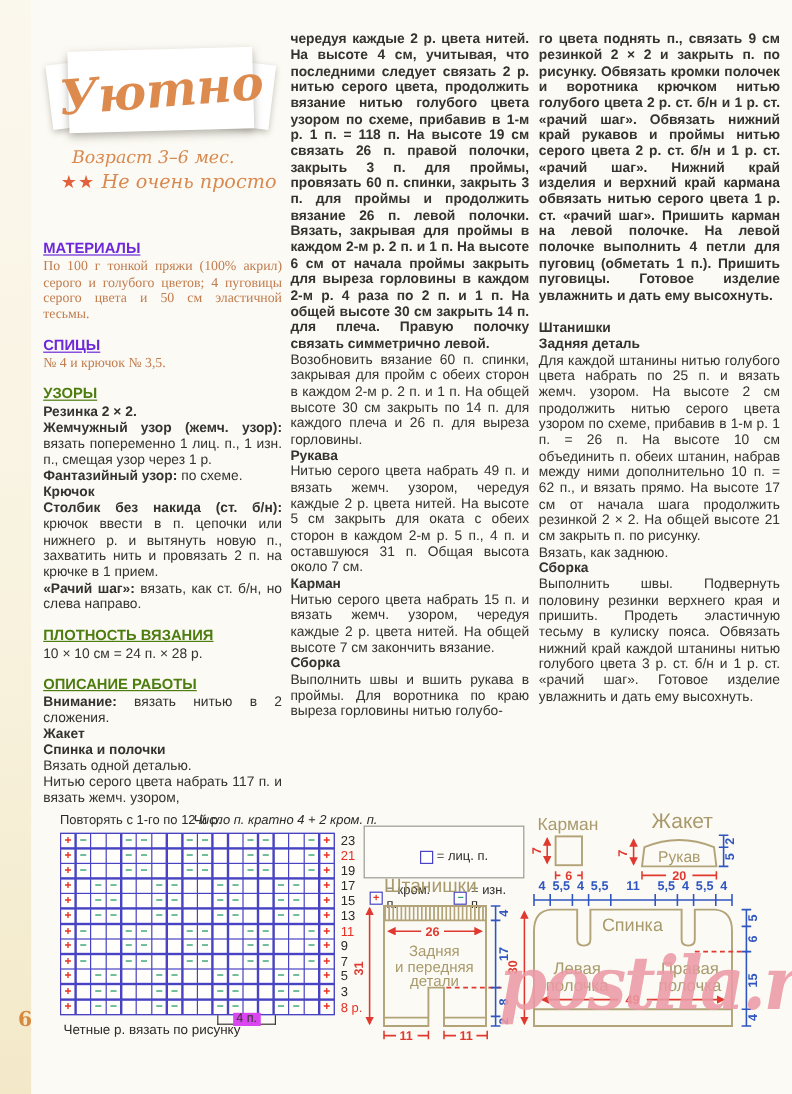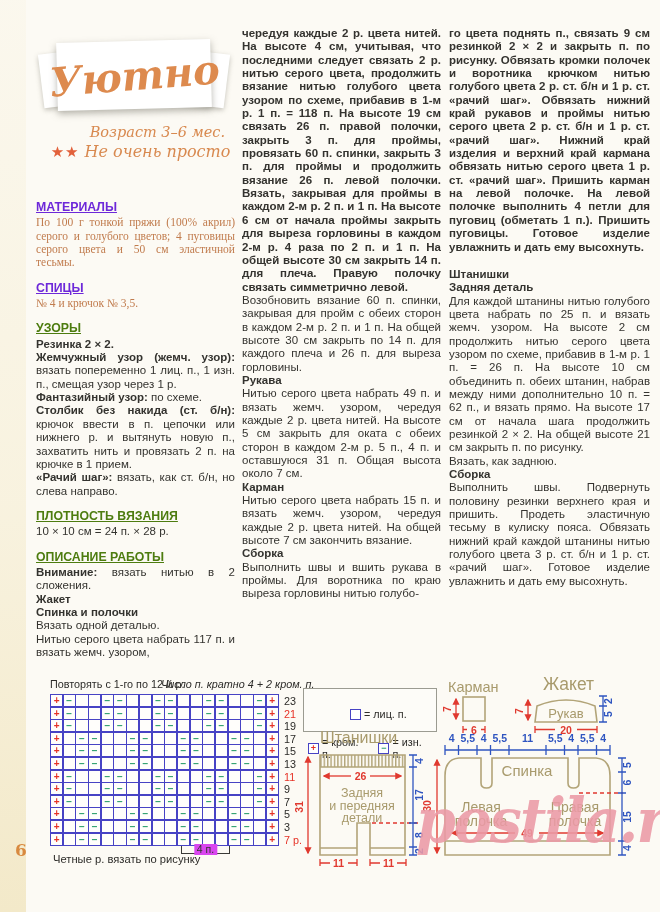--- a/index.html
+++ b/index.html
@@ -11,21 +11,21 @@
   .banner{position:absolute;left:44px;top:36px;width:180px;height:84px;}
   .flap{position:absolute;top:16px;width:42px;height:54px;background:#fff;
         box-shadow:0 2px 5px rgba(120,118,105,.45);}
   .flap.l{left:-3px;transform:rotate(-7deg);}
   .flap.r{right:-3px;transform:rotate(7deg);}
   .banner-main{position:absolute;left:13px;top:5px;right:13px;bottom:11px;background:#fff;
         box-shadow:0 3px 7px rgba(110,108,96,.5);display:flex;align-items:center;justify-content:center;
         transform:rotate(-1.5deg);}
   .banner-title{font-family:"DejaVu Serif",serif;font-style:italic;font-weight:bold;
         font-size:40px;color:#dd8a4e;transform:rotate(-3deg);white-space:nowrap;}
-  .age-line{position:absolute;left:60px;top:124px;width:165px;text-align:right;
+  .age-line{position:absolute;left:60px;top:124px;width:165px;text-align:left;
         font-family:"DejaVu Serif",serif;font-style:italic;font-size:14.5px;color:#d8894f;}
   .diff-line{position:absolute;left:48px;top:142px;width:185px;text-align:center;
         font-family:"DejaVu Serif",serif;font-style:italic;font-size:16px;color:#d8894f;}
   .stars{color:#e2613b;font-style:normal;font-size:15px;letter-spacing:1px;margin-right:5px;}
   
   .col{position:absolute;font-size:11.5px;line-height:13.35px;}
   #col1{left:36px;top:189px;width:199px;}
   #col2{left:242px;top:15px;width:199px;}
   #col3{left:449px;top:15px;width:201px;}
   .col p{margin:0;text-align:justify;}
@@ -97,20 +97,21 @@
 
   <div class="col" id="col1">
       <p class="h1">МАТЕРИАЛЫ</p>
       <p class="p orange">По 100 г тонкой пряжи (100% акрил) серого и голубого цветов; 4 пуговицы серого цвета и 50 см эластичной тесьмы.</p>
       <p class="h1">СПИЦЫ</p>
       <p class="p orange">№ 4 и крючок № 3,5.</p>
       <p class="h2">УЗОРЫ</p>
       <p class="b">Резинка 2 × 2.</p>
       <p class="p"><b>Жемчужный узор (жемч. узор): </b>вязать попеременно 1 лиц. п., 1 изн. п., смещая узор через 1 р.</p>
       <p class="p"><b>Фантазийный узор: </b>по схеме.</p>
+      <p class="b">Крючок</p>
       <p class="p"><b>Столбик без накида (ст. б/н): </b>крючок ввести в п. цепочки или нижнего р. и вытянуть новую п., захватить нить и провязать 2 п. на крючке в 1 прием.</p>
       <p class="p"><b>«Рачий шаг»: </b>вязать, как ст. б/н, но слева направо.</p>
       <p class="h2">ПЛОТНОСТЬ ВЯЗАНИЯ</p>
       <p class="p">10 × 10 см = 24 п. × 28 р.</p>
       <p class="h2">ОПИСАНИЕ РАБОТЫ</p>
       <p class="p"><b>Внимание: </b>вязать нитью в 2 сложения.</p>
       <p class="b">Жакет</p>
       <p class="b">Спинка и полочки</p>
       <p class="p">Вязать одной деталью.</p>
       <p class="p">Нитью серого цвета набрать 117 п. и вязать жемч. узором,</p>
@@ -360,21 +361,21 @@
       <div class="red">21</div>
       <div>19</div>
       <div>17</div>
       <div>15</div>
       <div>13</div>
       <div class="red">11</div>
       <div>9</div>
       <div>7</div>
       <div>5</div>
       <div>3</div>
-      <div class="red">7 р.</div>
+      <div class="red">8 р.</div>
     </div>
   <div id="bracket">
     <span>4 п.</span>
   </div>
   <div id="footnote">Четные р. вязать по рисунку</div>
 
   <div id="legend">
     <div class="lrow first">
       <span class="sq"></span>
       <span>= лиц. п.</span>

